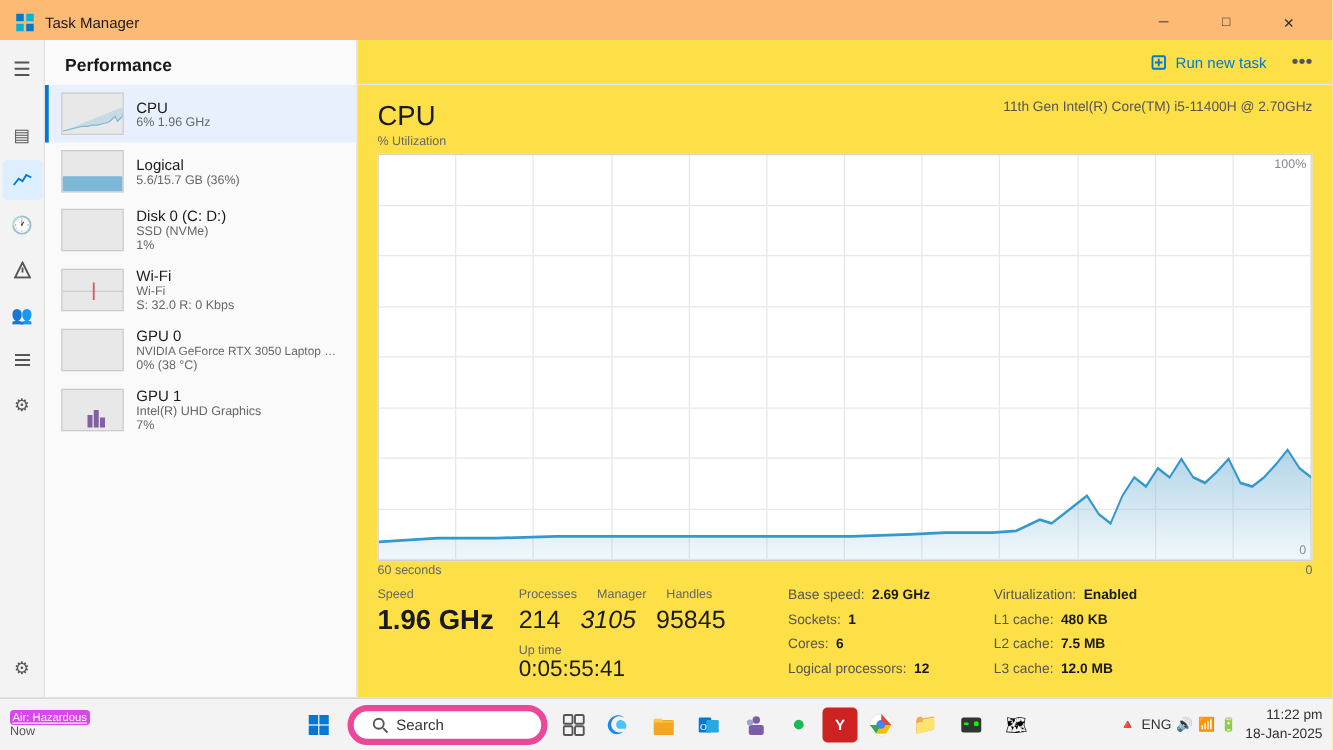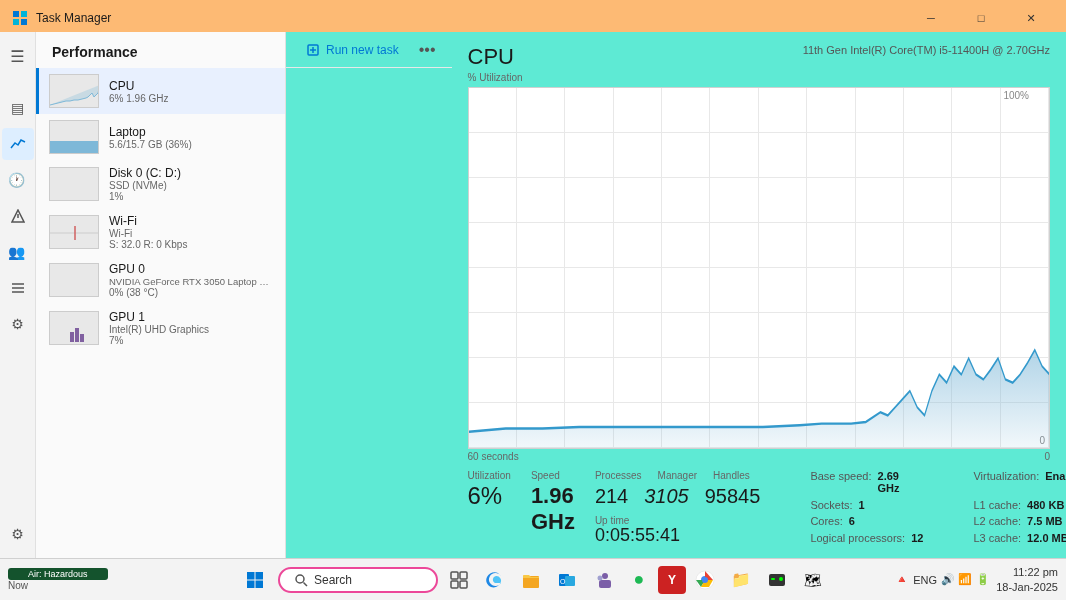--- a/index.html
+++ b/index.html
@@ -140,22 +140,22 @@
       color: #666;
       white-space: nowrap;
       overflow: hidden;
       text-overflow: ellipsis;
     }
 
     
     .content-area {
       flex: 1;
       display: flex;
-      flex-direction: row;
-      background: #5eead4;
+      flex-direction: column;
+      background: #fde047;
       overflow: hidden;
     }
     .content-header {
       display: flex;
       align-items: center;
       justify-content: flex-end;
       padding: 6px 12px;
       border-bottom: 1px solid #e8e8e8;
       gap: 8px;
       height: 36px;
@@ -228,21 +228,21 @@
       grid-template-columns: repeat(12, 1fr);
       grid-template-rows: repeat(8, 1fr);
     }
     .grid-cell {
       border-right: 1px solid #e8e8e8;
       border-bottom: 1px solid #e8e8e8;
     }
     .graph-label-100 {
       position: absolute;
       top: 2px;
-      right: 20px;
+      right: 4px;
       font-size: 10px;
       color: #888;
     }
     .graph-label-0 {
       position: absolute;
       bottom: 2px;
       right: 4px;
       font-size: 10px;
       color: #888;
     }
@@ -355,21 +355,21 @@
       display: flex;
       align-items: center;
       justify-content: center;
       border-radius: 4px;
       cursor: pointer;
     }
     .search-bar {
       display: flex;
       align-items: center;
       background: white;
-      border: 2px solid #ec4899;
+      border: 5px solid #ec4899;
       border-radius: 20px;
       padding: 4px 14px;
       gap: 6px;
       width: 160px;
       cursor: pointer;
     }
     .search-text {
       font-size: 12px;
       color: #333;
     }
@@ -392,25 +392,26 @@
       text-align: right;
       line-height: 1.3;
     }
     .air-quality {
       display: flex;
       flex-direction: column;
       font-size: 10px;
       color: #333;
     }
     .air-badge {
-      background: #14532d;
+      background: #d946ef;
       color: white;
       border-radius: 3px;
-      padding: 1px 20px;
+      padding: 1px 2px;
       font-size: 9px;
+      text-decoration: underline;
     }
     .sys-tray {
       display: flex;
       align-items: center;
       gap: 4px;
     }
   </style>
 </head>
 <body>
 
@@ -477,21 +478,21 @@
         <div class="nav-item-name">CPU</div>
         <div class="nav-item-sub">6%  1.96 GHz</div>
       </div>
     </div>
 
     <div class="nav-item">
       <div class="nav-thumb">
         <div class="nav-thumb-fill" style="height: 36%;"></div>
       </div>
       <div class="nav-item-info">
-        <div class="nav-item-name">Laptop</div>
+        <div class="nav-item-name">Logical</div>
         <div class="nav-item-sub">5.6/15.7 GB (36%)</div>
       </div>
     </div>
 
     <div class="nav-item">
       <div class="nav-thumb">
         <div class="nav-thumb-fill" style="height: 1%;"></div>
       </div>
       <div class="nav-item-info">
         <div class="nav-item-name">Disk 0 (C: D:)</div>
@@ -675,24 +676,20 @@
           <path d="M0,210 L50,208 L100,208 L150,207 L200,207 L250,207 L300,207 L350,207 L400,207 L450,206 L480,205 L500,205 L520,205 L540,204 L560,198 L570,200 L580,195 L590,190 L600,185 L610,195 L620,200 L630,185 L640,175 L650,180 L660,170 L670,175 L680,165 L690,175 L700,178 L710,172 L720,165 L730,178 L740,180 L750,175 L760,168 L770,160 L780,170 L790,175" stroke="#3399cc" stroke-width="1.5" fill="none"></path>
         </svg>
       </div>
       <div class="graph-footer">
         <span>60 seconds</span>
         <span>0</span>
       </div>
 
       <div class="stats-container">
         <div class="stats-left">
-          <div class="stat-group">
-            <div class="stat-label">Utilization</div>
-            <div class="stat-value" style="font-size:24px;">6%</div>
-          </div>
           <div class="stat-group">
             <div class="stat-label">Speed</div>
             <div class="stat-value-sm">1.96 GHz</div>
           </div>
           <div style="display:flex; flex-direction:column; gap:4px;">
             <div style="display:flex; gap:16px;">
               <div class="stat-label">Processes</div>
               <div class="stat-label">Manager</div>
               <div class="stat-label">Handles</div>
             </div>

